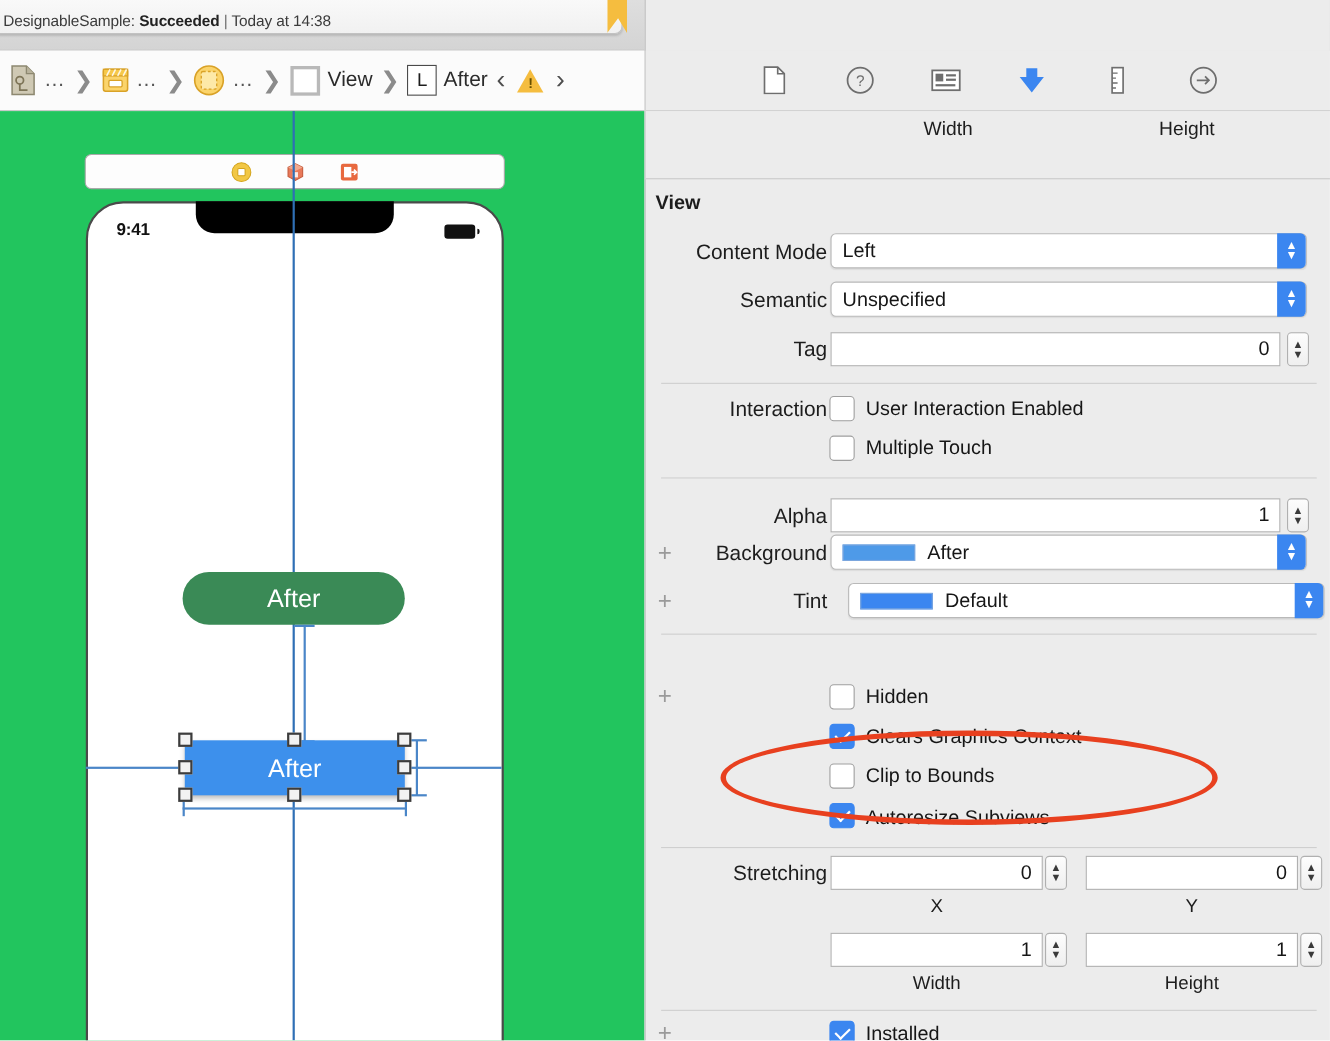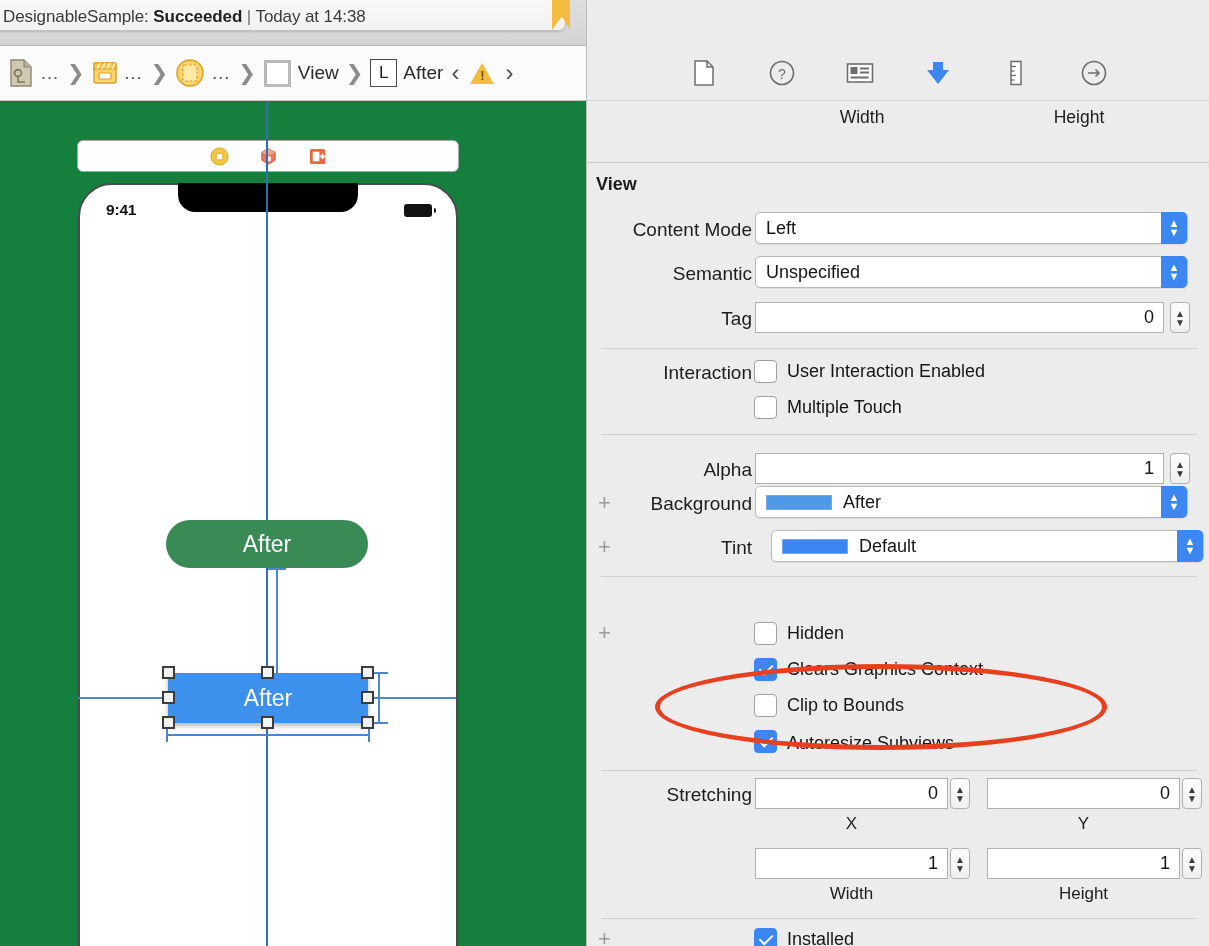--- a/index.html
+++ b/index.html
@@ -19,21 +19,21 @@
   }
   .status-pill {
     position: absolute; left: -6px; top: -10px; width: 572px; height: 41px;
     background: linear-gradient(#fbfbfb, #f1f1f1);
     border: 1px solid #c2c2c2; border-radius: 7px;
     box-shadow: 0 1px 2px rgba(0,0,0,.14);
     display: flex; align-items: flex-end; padding: 0 12px 3px 8px;
     overflow: hidden;
   }
   .status-text {
-    font-size: 17px; color: #3a3a3a; white-space: nowrap; letter-spacing: -0.1px;
+    font-size: 14px; color: #3a3a3a; white-space: nowrap; letter-spacing: -0.1px;
   }
   .status-text b { font-weight: bold; color: #222; }
   .status-sep { color: #6f6f6f; }
   .warn-flag {
     position: absolute; left: 552px; top: 0px; width: 18px; height: 30px;
     background: #f5bd3f;
     clip-path: polygon(0 0, 100% 0, 100% 100%, 55% 55%, 0 100%);
   }
 
   .tbgroup {
@@ -78,21 +78,21 @@
     position: relative; margin: 0 5px;
   }
   .warn-tri::after {
     content: "!"; position: absolute; left: -3px; top: 5px; width: 6px;
     font-size: 13px; font-weight: bold; color: #6a5000; text-align: center;
   }
 
   
   .canvas {
     position: absolute; left: 0; top: 101px; width: 586px; height: 845px;
-    background: #15803d; overflow: hidden;
+    background: #22c55e; overflow: hidden;
   }
   .scene-dock {
     position: absolute; left: 77px; top: 39px; width: 382px; height: 32px;
     background: #fdfdfd; border: 1px solid #a9a9a9; border-radius: 6px;
     display: flex; align-items: center; justify-content: center; gap: 30px;
   }
   .dock-ico { width: 19px; height: 19px; display: block; }
 
   .phone {
     position: absolute; left: 78px; top: 82px; width: 380px; height: 790px;

